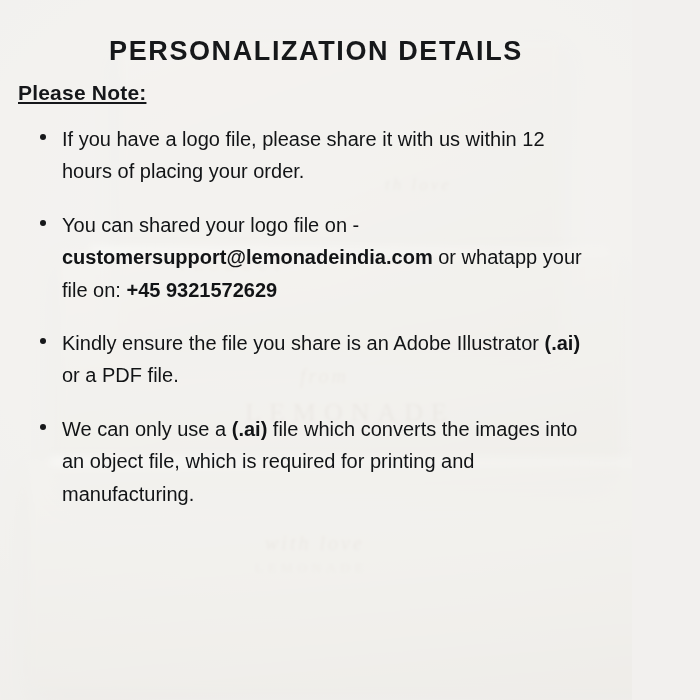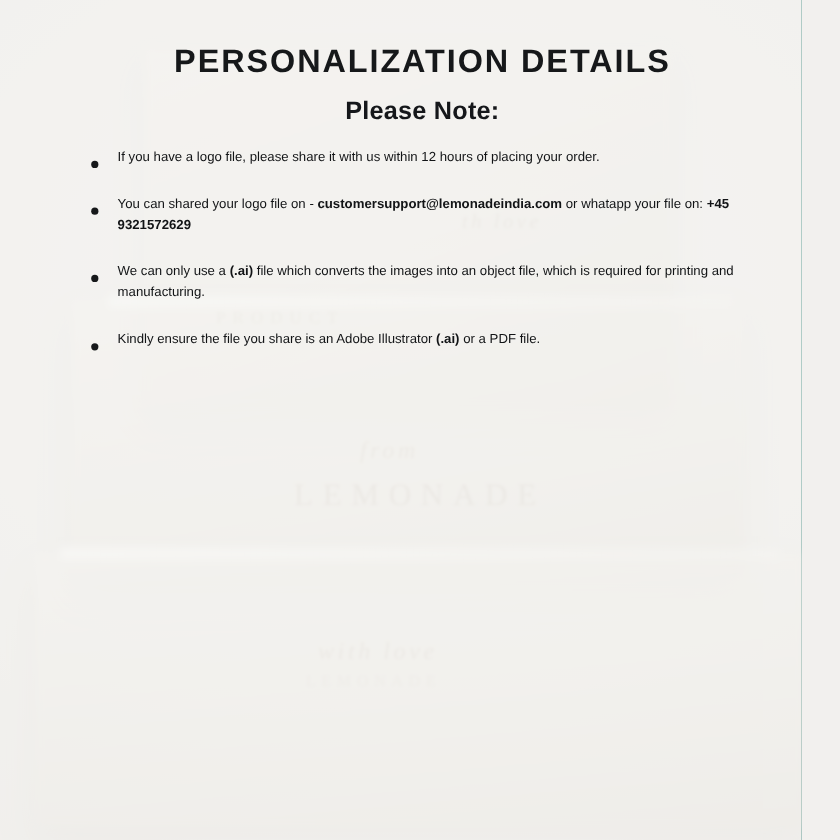--- a/index.html
+++ b/index.html
@@ -13,22 +13,21 @@
     background: #f2f0ee;
     overflow: hidden;
   }
 
   
   #page {
     position: relative;
     width: 632px;
     height: 700px;
     overflow: hidden;
-    background: #0f766e;
-    padding-left: 36px;
+    background: #3b82f6;
   }
   .bg-layer {
     position: absolute;
     inset: 0;
     pointer-events: none;
   }
   .bg-base {
     background:
       radial-gradient(120% 90% at 50% 35%, #efeceb 0%, #e7e3e0 55%, #dcd7d4 100%);
   }
@@ -101,37 +100,37 @@
     margin: 0 0 14px 0;
   }
   .subtitle {
     text-align: center;
     font-size: 19px;
     letter-spacing: 1.7px;
     color: #1b1d1f;
     margin: 0 0 24px 0;
   }
   .please-note {
-    text-align: center;
     font-size: 21px;
     font-weight: bold;
     color: #15171a;
     letter-spacing: .2px;
     margin: 0 0 18px 0;
+    text-decoration: underline;
   }
   ul.notes {
     list-style: none;
     margin: 0;
     padding: 0 14px 0 18px;
   }
   ul.notes li {
     position: relative;
     padding-left: 26px;
     margin-bottom: 21px;
-    font-size: 11px;
+    font-size: 20px;
     line-height: 1.62;
     color: #121416;
   }
   ul.notes li::before {
     content: "";
     position: absolute;
     left: 4px;
     top: 11px;
     width: 6px;
     height: 6px;
@@ -159,18 +158,18 @@
     <div class="bg-mark mark-6">LEMONADE</div>
   </div>
   <div class="bg-layer bg-wash"></div>
 
   <div class="content">
     <h1 class="title">PERSONALIZATION DETAILS</h1>
     <div class="please-note">Please Note:</div>
     <ul class="notes" id="notes-list">
         <li><span>If you have a logo file, please share it with us within 12 hours of placing your order.</span></li>
         <li><span>You can shared your logo file on - </span><span class="bold">customersupport@lemonadeindia.com</span><span> or whatapp your file on: </span><span class="bold">+45 9321572629</span></li>
+        <li><span>Kindly ensure the file you share is an Adobe Illustrator </span><span class="bold">(.ai)</span><span> or a PDF file.</span></li>
         <li><span>We can only use a </span><span class="bold">(.ai)</span><span> file which converts the images into an object file, which is required for printing and manufacturing.</span></li>
-        <li><span>Kindly ensure the file you share is an Adobe Illustrator </span><span class="bold">(.ai)</span><span> or a PDF file.</span></li>
       </ul>
   </div>
 
 </div>
 
 </body></html>

